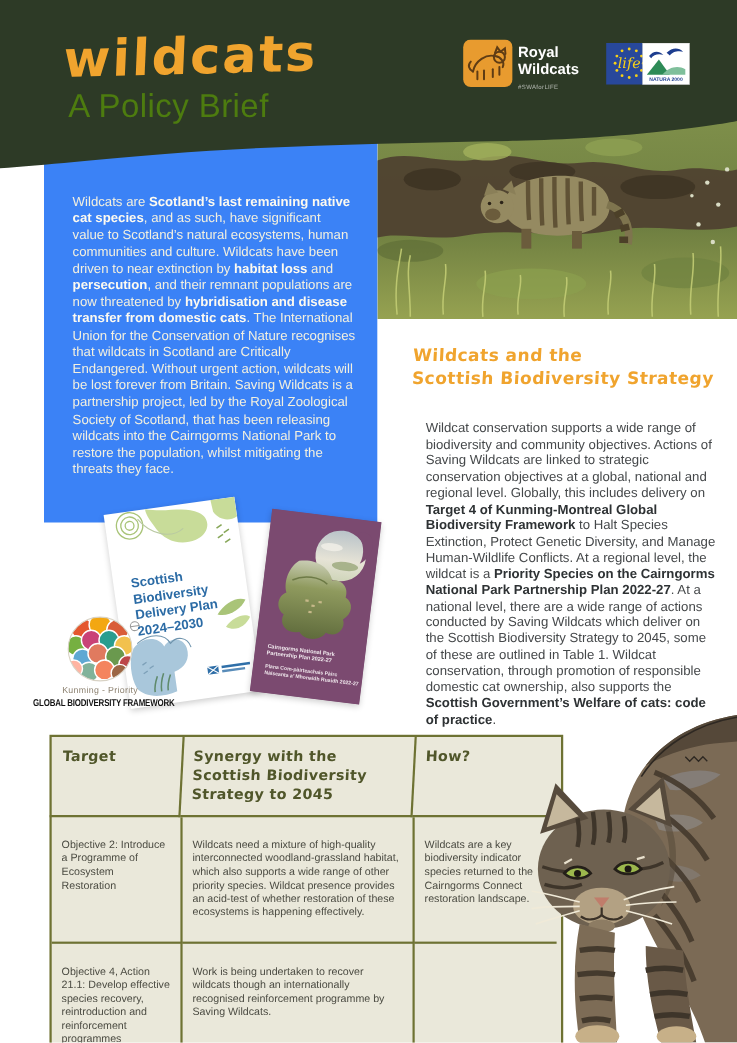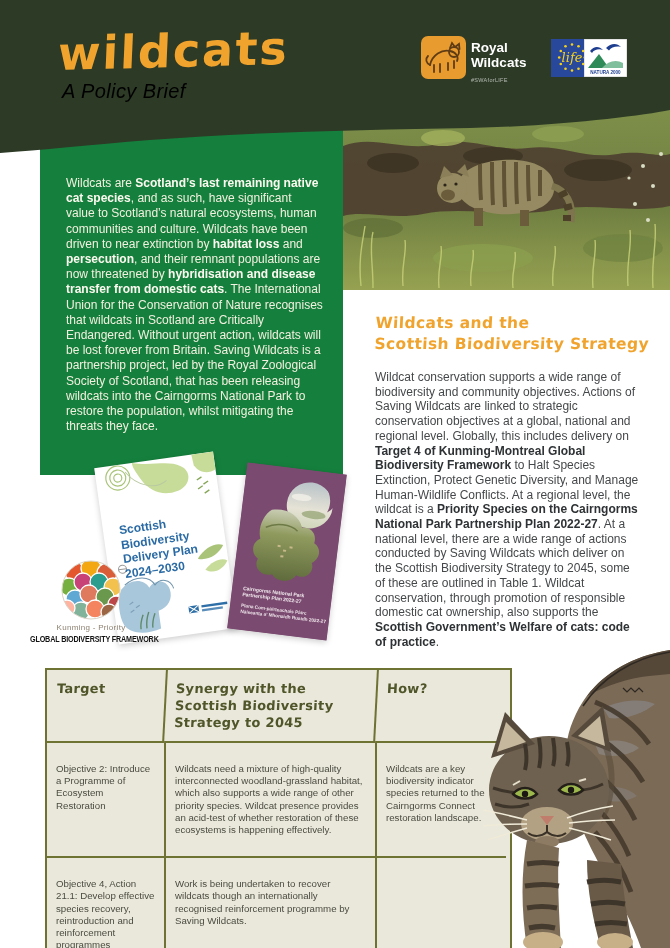--- a/index.html
+++ b/index.html
@@ -3,43 +3,43 @@
 <meta charset="utf-8">
 <style>
   html,body{margin:0;padding:0;background:#ffffff;}
   .page{position:relative;width:670px;height:948px;background:#ffffff;overflow:hidden;
         font-family:"Liberation Sans",sans-serif;}
 
   
   .header-svg{position:absolute;left:0;top:0;width:670px;height:160px;z-index:3;pointer-events:none;}
   .title{position:absolute;left:58px;top:24px;z-index:4;color:#f0a42e;font-size:46px;font-weight:700;
          letter-spacing:2px;font-family:"DejaVu Sans",sans-serif;transform:skewX(-4deg) rotate(-1.5deg);}
-  .subtitle{position:absolute;left:62px;top:80px;z-index:4;color:#000000;font-size:20px;font-weight:500;
-            letter-spacing:.4px;font-style:italic;}
+  .subtitle{position:absolute;left:62px;top:80px;z-index:4;color:#4d7c0f;font-size:30px;font-weight:500;
+            letter-spacing:.4px;}
 
   .logo{position:absolute;z-index:4;}
   .sw-box{left:421px;top:36px;width:45px;height:43px;}
   .sw-text{left:471px;top:40px;color:#ffffff;font-weight:700;font-size:13.5px;line-height:15px;}
   .sw-tag{font-size:5.5px;font-weight:400;color:rgba(255,255,255,.62);margin-top:3px;letter-spacing:.3px;}
   .life-box{left:535px;top:39px;width:42px;height:38px;padding-left:16px;}
   .natura-box{left:584px;top:39px;width:43px;height:38px;}
 
   
   .photo{position:absolute;left:343px;top:108px;width:327px;height:182px;z-index:1;}
 
   
-  .olive{position:absolute;left:40px;top:112px;width:303px;height:363px;background:#15803d;z-index:1;}
+  .olive{position:absolute;left:40px;top:112px;width:303px;height:363px;background:#3b82f6;z-index:1;}
   .intro{position:absolute;left:26px;top:64px;width:257px;margin:0;font-size:12px;line-height:15.2px;
          color:#f3f0df;}
   .intro b{color:#fdfaf0;}
 
   
   .sec-h{position:absolute;left:375px;top:313px;z-index:2;color:#f0a42e;font-size:15.5px;font-weight:700;
          line-height:21px;letter-spacing:.4px;font-family:"DejaVu Sans",sans-serif;transform:skewX(-3deg);}
-  .sec-p{position:absolute;left:375px;top:370px;width:268px;margin:0;z-index:2;font-size:12px;
+  .sec-p{position:absolute;left:375px;top:370px;width:268px;margin:12px;z-index:2;font-size:12px;
          line-height:14.7px;color:#45484a;}
   .sec-p b{color:#2e3234;}
 
   
   .sbs{position:absolute;left:106px;top:459px;width:120px;height:178px;background:#ffffff;
        transform:rotate(-8deg);box-shadow:0 2px 6px rgba(0,0,0,.2);z-index:2;}
   .sbs-title{position:absolute;left:16px;top:58px;color:#2b6ba5;font-weight:700;font-size:12px;line-height:14.5px;}
   .cair{position:absolute;left:237px;top:468px;width:100px;height:167px;background:#7b4a70;
         transform:rotate(7deg);box-shadow:0 2px 6px rgba(0,0,0,.2);z-index:2;}
   .cair-cap{position:absolute;left:11px;top:122px;color:#f3ecf0;}

